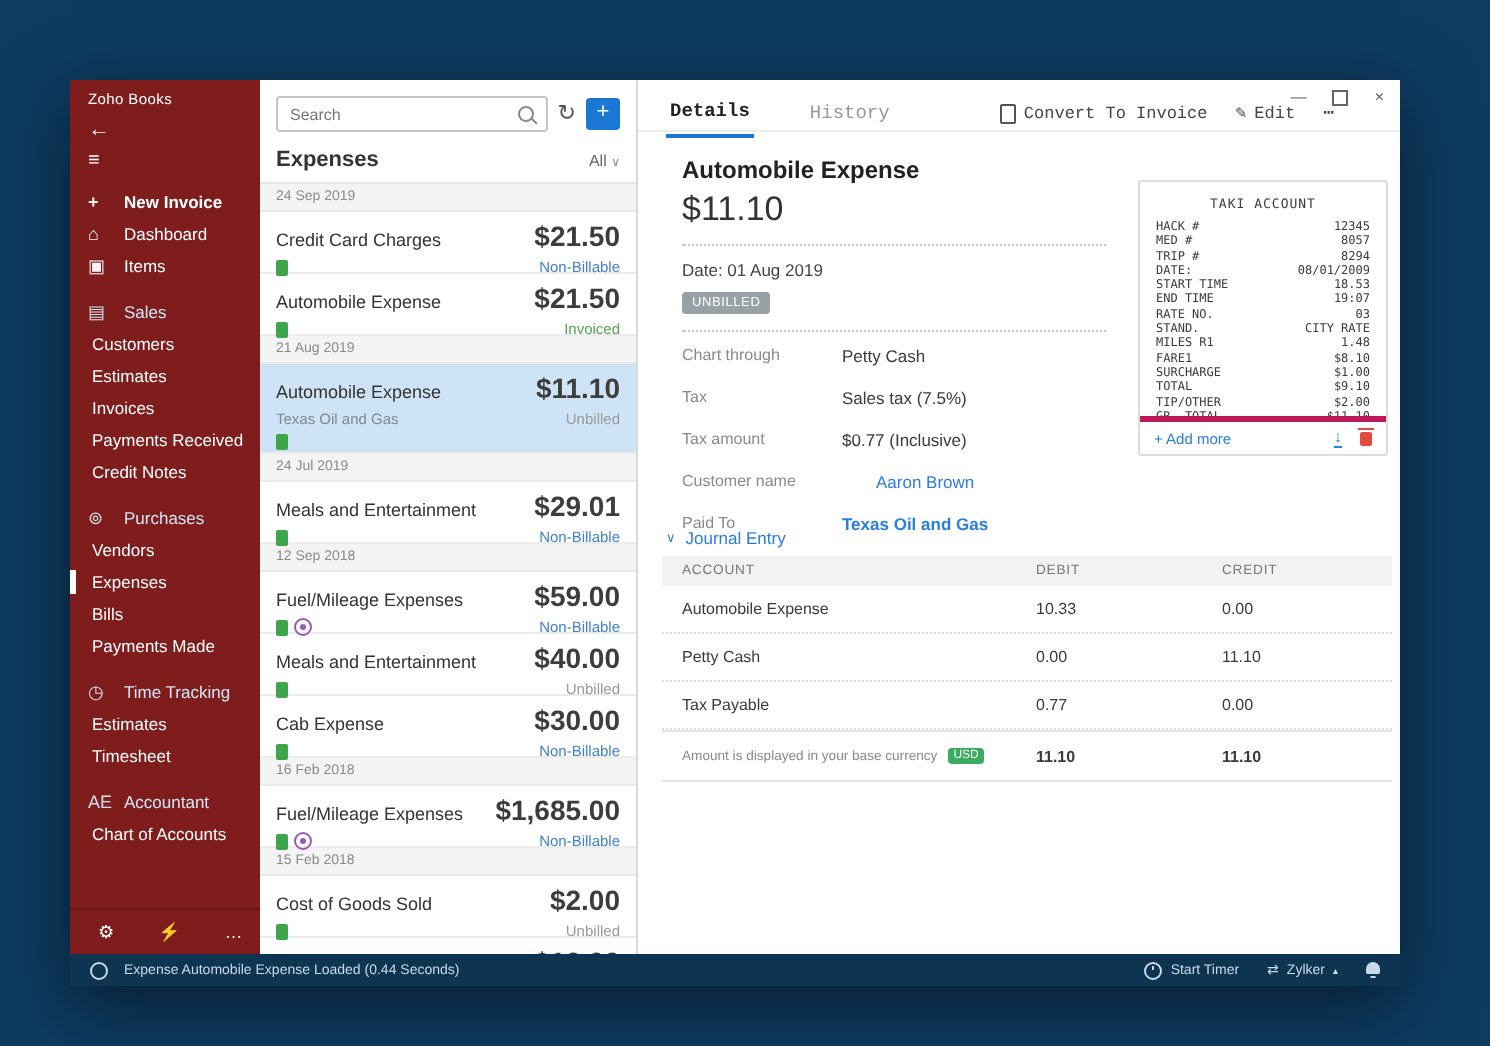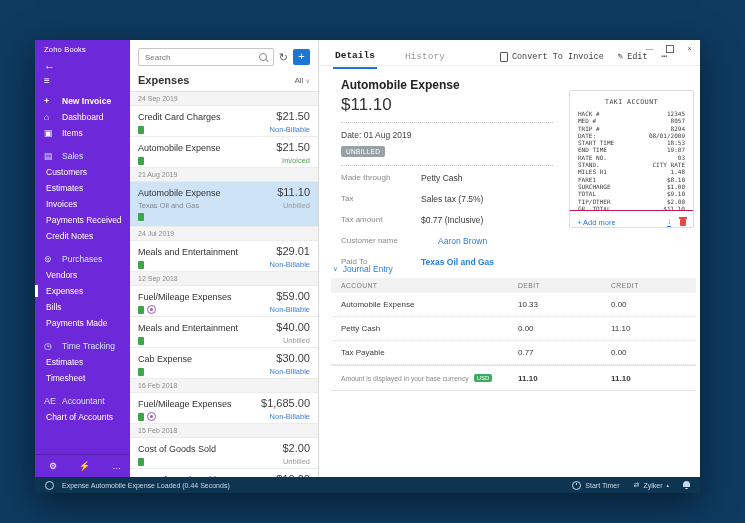--- a/index.html
+++ b/index.html
@@ -3,21 +3,21 @@
 <meta charset="utf-8">
 <style>
   html,body{margin:0;padding:0;}
   #desktop{position:relative;width:745px;height:523px;background:#0e3b60;overflow:hidden;
     font-family:"Liberation Sans",sans-serif;-webkit-font-smoothing:antialiased;}
   #appwindow{position:absolute;left:35px;top:40px;width:665px;height:453px;background:#fff;
     box-shadow:0 10px 34px rgba(0,0,0,.5);display:flex;flex-direction:column;}
   #mainrow{flex:1;display:flex;min-height:0;}
 
   
-  #sidebar{width:95px;flex-shrink:0;background:#6d28d9;color:#fff;position:relative;overflow:hidden;}
+  #sidebar{width:95px;flex-shrink:0;background:#7f1d1d;color:#fff;position:relative;overflow:hidden;}
   .sb-brand{font-size:7.5px;padding:5px 0 0 9px;letter-spacing:.2px;}
   .sb-back{font-size:11px;padding:6px 0 0 9px;line-height:10px;}
   .sb-burger{font-size:10px;padding:6px 0 0 9px;line-height:9px;}
   .snav{display:flex;align-items:center;height:16px;padding-left:9px;font-size:8.5px;cursor:default;position:relative;}
   .snav .ic{width:18px;font-size:9px;opacity:.95;flex-shrink:0;}
   .snav.sec{margin-top:7px;color:#d3e5f8;}
   .snav.sub{padding-left:11px;}
   .snav.newinv{margin-top:8px;font-weight:bold;}
   .snav .selbar{position:absolute;left:0;top:2px;width:3px;height:12px;background:#fff;}
   .ic-ae{font-size:6px;letter-spacing:0;}
@@ -38,21 +38,21 @@
   .lp-title{font-size:11px;font-weight:bold;color:#333;}
   .lp-filter{font-size:8px;color:#666;}
   .lp-filter .chv{font-size:6px;color:#888;}
   #listbody{flex:1;overflow:hidden;}
   .datesep{height:13px;background:#f4f4f4;border-bottom:1px solid #ebebeb;display:flex;align-items:center;
     padding-left:8px;font-size:7px;color:#8a8a8a;}
   .lrow{padding:4px 8px 0 8px;height:26px;border-bottom:1px solid #ececec;cursor:default;}
   .lrow.sel{background:#cfe3f6;height:40px;}
   .lr1{display:flex;justify-content:space-between;align-items:baseline;}
   .lr1 .t{font-size:9px;color:#333;}
-  .lr1 .a{font-size:11px;font-weight:normal;color:#3d3d3d;}
+  .lr1 .a{font-size:14px;font-weight:bold;color:#3d3d3d;}
   .lr2{display:flex;justify-content:space-between;align-items:center;margin-top:3px;}
   .lr2 .sub{font-size:7.5px;color:#7d8a94;}
   .st{font-size:7.5px;}
   .st-b{color:#3e7fd4;} .st-g{color:#55a254;} .st-u{color:#9a9a9a;}
   .iconset{display:flex;align-items:center;gap:3px;}
   .ric{width:6px;height:8px;background:#3fa54b;border-radius:1px;}
   .mil{width:7px;height:7px;border:1px solid #9b59b6;border-radius:50%;position:relative;}
   .mil::after{content:'';position:absolute;left:1.5px;top:1.5px;width:3px;height:3px;background:#9b59b6;border-radius:50%;}
 
   
@@ -79,21 +79,21 @@
   .fvalue{font-size:8.5px;color:#3a3a3a;}
   .fvalue.link{color:#2a7de1;margin-left:17px;}
   .fvalue.linkb{color:#2a7de1;font-weight:bold;}
 
   
   #receiptcard{position:absolute;left:250px;top:50px;width:125px;height:138px;border:1px solid #ddd;border-radius:2px;
     background:#fff;display:flex;flex-direction:column;box-sizing:border-box;}
   .rc-body{flex:1;padding:7px 8px 0 8px;font-family:"DejaVu Sans Mono",monospace;color:#3c3c3c;overflow:hidden;}
   .rc-title{text-align:center;font-size:6.5px;margin-bottom:4px;letter-spacing:.5px;}
   .rc-line{display:flex;justify-content:space-between;font-size:6px;line-height:7.3px;white-space:nowrap;}
-  .rc-foot{height:16px;border-top:1px solid #be185d;display:flex;align-items:flex-end;padding:0 7px;flex-shrink:0;}
+  .rc-foot{height:16px;border-top:3px solid #be185d;display:flex;align-items:center;padding:0 7px;flex-shrink:0;}
   .addmore{font-size:7.5px;color:#2a7de1;}
   .rc-icons{margin-left:auto;display:flex;align-items:center;gap:9px;}
   .dl{color:#2a7de1;font-size:8px;line-height:8px;border-bottom:1px solid #2a7de1;}
   .trash{width:6px;height:7px;background:#e14b42;border-radius:1px;position:relative;}
   .trash::before{content:'';position:absolute;top:-2px;left:-1px;right:-1px;height:1.5px;background:#e14b42;}
 
   
   #journaltoggle{position:absolute;left:14px;top:224px;font-size:8.5px;color:#2a7de1;display:flex;align-items:center;gap:5px;}
   #journaltoggle .chv{font-size:6.5px;}
   #journaltable{position:absolute;left:12px;top:238px;width:365px;font-size:8px;color:#3a3a3a;}
@@ -384,21 +384,21 @@
 
         <div class="dp-body">
           <div class="dp-title">Automobile Expense</div>
           <div class="dp-amount">$11.10</div>
           <div class="dotsep"></div>
           <div class="dp-date">Date: 01 Aug 2019</div>
           <span class="badge">UNBILLED</span>
           <div class="dotsep"></div>
 
           <div class="fieldrow">
-            <span class="flabel">Made through</span>
+            <span class="flabel">Chart through</span>
             <span class="fvalue">Petty Cash</span>
           </div>
           <div class="fieldrow">
             <span class="flabel">Tax</span>
             <span class="fvalue">Sales tax (7.5%)</span>
           </div>
           <div class="fieldrow">
             <span class="flabel">Tax amount</span>
             <span class="fvalue">$0.77 (Inclusive)</span>
           </div>

